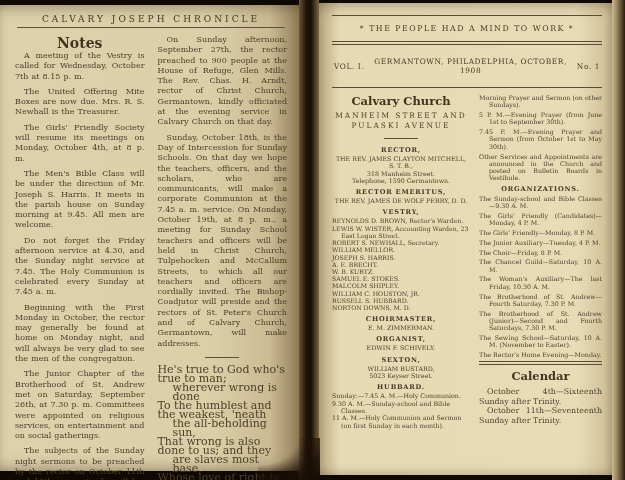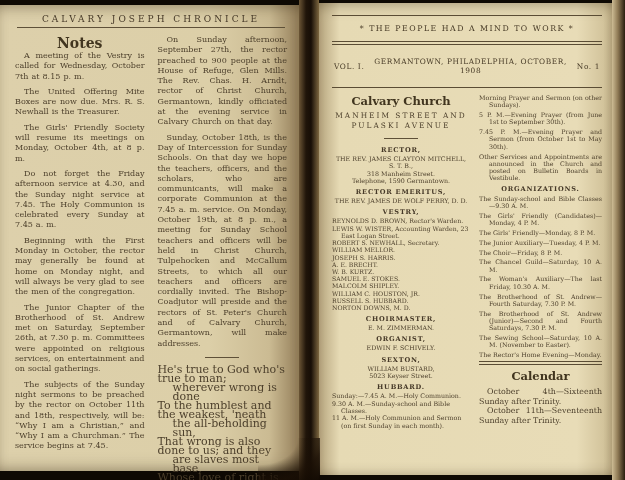--- a/index.html
+++ b/index.html
@@ -76,20 +76,21 @@
       <div class="lp-header">CALVARY JOSEPH CHRONICLE</div>
       <div class="lp-rule"></div>
 
       <div class="lp-cols">
         <div class="lp-col">
           <div class="notes-heading">Notes</div>
           <div>
               <p class="para">A meeting of the Vestry is called for Wednesday, October 7th at 8.15 p. m.</p>
               <p class="para">The United Offering Mite Boxes are now due. Mrs. R. S. Newhall is the Treasurer.</p>
               <p class="para">The Girls' Friendly Society will resume its meetings on Monday, October 4th, at 8 p. m.</p>
+              <p class="para">The Men's Bible Class will be under the direction of Mr. Joseph S. Harris. It meets in the parish house on Sunday morning at 9.45. All men are welcome.</p>
               <p class="para">Do not forget the Friday afternoon service at 4.30, and the Sunday night service at 7.45. The Holy Communion is celebrated every Sunday at 7.45 a. m.</p>
               <p class="para">Beginning with the First Monday in October, the rector may generally be found at home on Monday night, and will always be very glad to see the men of the congregation.</p>
               <p class="para">The Junior Chapter of the Brotherhood of St. Andrew met on Saturday, September 26th, at 7.30 p. m. Committees were appointed on religious services, on entertainment and on social gatherings.</p>
               <p class="para">The subjects of the Sunday night sermons to be preached by the rector on October 11th and 18th, respectively, will be: “Why I am a Christian,” and “Why I am a Churchman.” The service begins at 7.45.</p>
             </div>
         </div>
 
         <div class="lp-col">
           <div>
               <p class="para">On Sunday afternoon, September 27th, the rector preached to 900 people at the House of Refuge, Glen Mills. The Rev. Chas. H. Arndt, rector of Christ Church, Germantown, kindly officiated at the evening service in Calvary Church on that day.</p>

